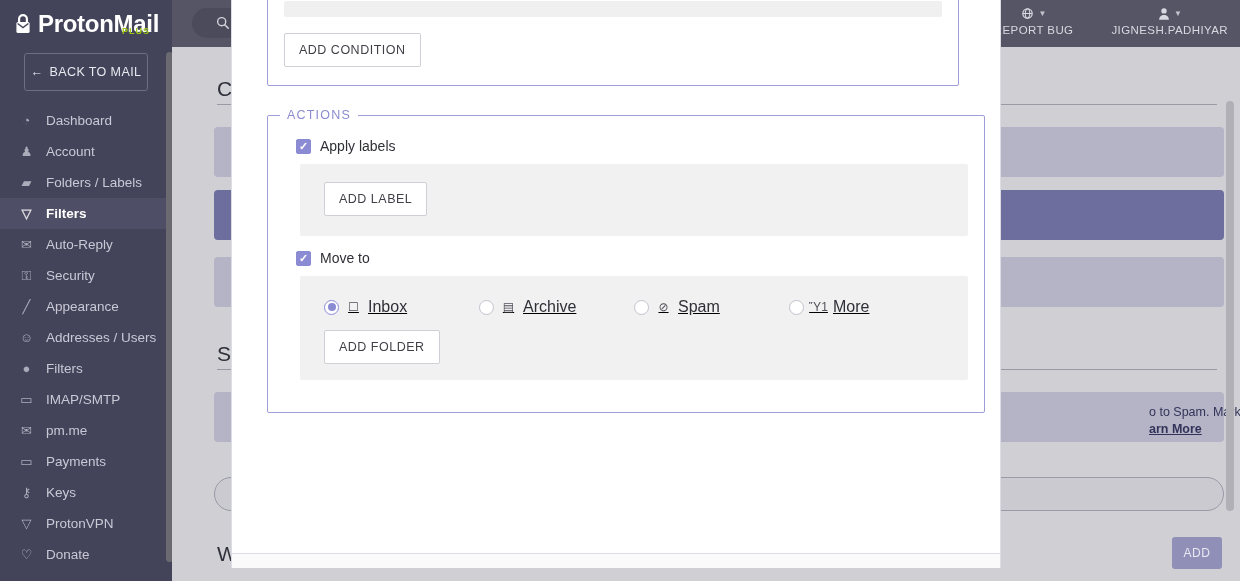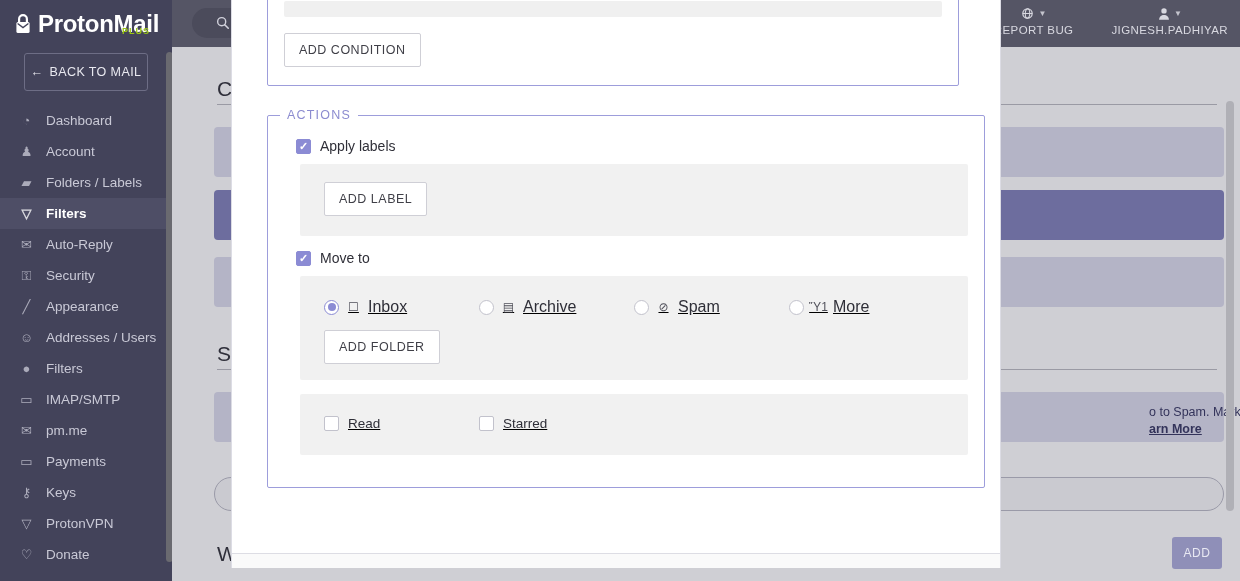--- a/index.html
+++ b/index.html
@@ -368,32 +368,20 @@
                 </div>
                 <div class="radio-cell">
                   <span class="rd"></span>
                   <span class="rd-ico">Ὕ1</span>
                   <span class="rd-txt">More</span>
                 </div>
               </div>
             <button class="btn-outline">ADD FOLDER</button>
           </div>
 
-          <div class="panel" style="padding:22px 24px 24px;">
-            <div class="chk-row" id="markas-checks">
-                <div class="chk-cell">
-                  <span class="cb"></span>
-                  <span class="chk-txt">Read</span>
-                </div>
-                <div class="chk-cell">
-                  <span class="cb"></span>
-                  <span class="chk-txt">Starred</span>
-                </div>
-              </div>
-          </div>
 
 
         </div>
       </fieldset>
     </div>
 
     <div class="modal-footer-rule"></div>
     <div class="modal-footer-strip"></div>
   </div>
 

